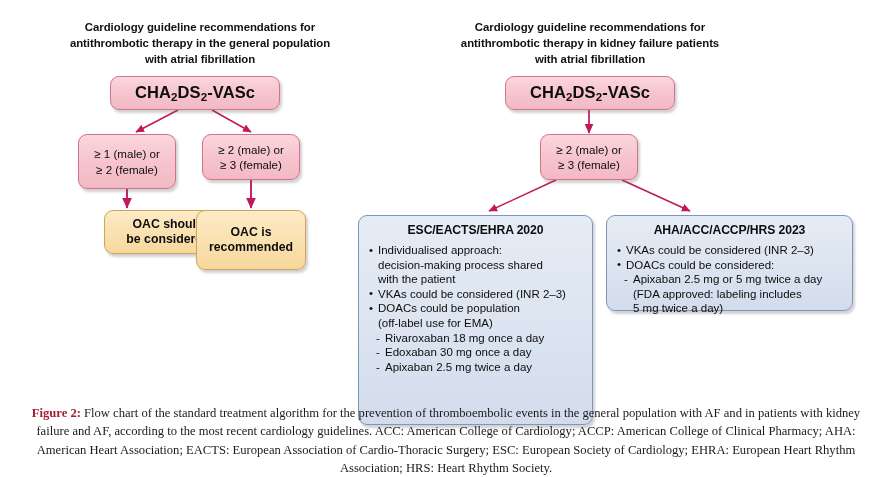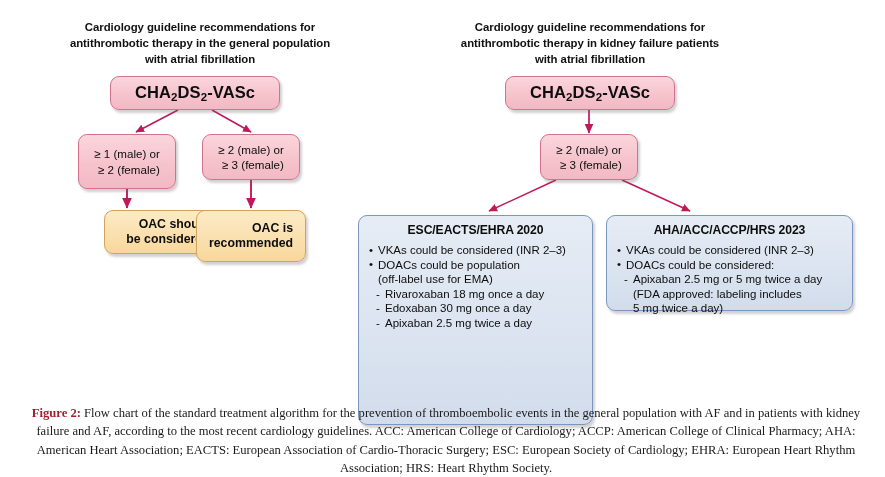--- a/index.html
+++ b/index.html
@@ -30,21 +30,21 @@
     letter-spacing: -0.05px;
   }
 
   
   .node {
     position: absolute;
     box-sizing: border-box;
     display: flex;
     align-items: center;
     justify-content: center;
-    text-align: right;
+    text-align: center;
     border-radius: 9px;
     box-shadow: 2px 2.5px 2.5px rgba(110, 100, 100, 0.30);
   }
 
   .node-pink {
     background: linear-gradient(180deg, #fbd6dc 0%, #f6c3cd 55%, #f2b9c5 100%);
     border: 1.3px solid #d2728c;
     color: #0d0d0d;
   }
   .node-orange {
@@ -184,37 +184,40 @@
 
   <div class="node node-pink node-text-sm" style="left:78px; top:134px; width:98px; height:55px; white-space:pre-line;">≥ 1 (male) or
 ≥ 2 (female)</div>
 
   <div class="node node-pink node-text-sm" style="left:202px; top:134px; width:98px; height:46px; white-space:pre-line;">≥ 2 (male) or
 ≥ 3 (female)</div>
 
   <div class="node node-orange node-text-bold" style="left:72px; top:210px; width:128px; height:44px; white-space:pre-line;margin-left:32px;">OAC should
 be considered</div>
 
-  <div class="node node-orange node-text-bold" style="left:196px; top:210px; width:110px; height:52px; white-space:pre-line;">OAC is
+  <div class="node node-orange node-text-bold" style="left:196px; top:210px; width:110px; height:60px; white-space:pre-line;">OAC is
 recommended</div>
 
   <div class="panel-title" style="left:414px; top:19px; width:352px; white-space:pre-line;">Cardiology guideline recommendations for
 antithrombotic therapy in kidney failure patients
 with atrial fibrillation</div>
 
   <div class="node node-pink node-title-lg" style="left:505px; top:76px; width:170px; height:34px;">
     <span><span>CHA</span><sub>2</sub><span>DS</span><sub>2</sub><span>-VASc</span></span>
   </div>
 
   <div class="node node-pink node-text-sm" style="left:540px; top:134px; width:98px; height:46px; white-space:pre-line;">≥ 2 (male) or
 ≥ 3 (female)</div>
 
   <div class="node node-blue" style="left:358px; top:215px; width:235px; height:210px;">
     <div class="guideline-head">ESC/EACTS/EHRA 2020</div>
     <ul class="guideline-list">
+      <li class="bullet">Individualised approach:
+decision-making process shared
+with the patient</li>
       <li class="bullet">VKAs could be considered (INR 2–3)</li>
       <li class="bullet">DOACs could be population
 (off-label use for EMA)</li>
       <li class="dash">Rivaroxaban 18 mg once a day</li>
       <li class="dash">Edoxaban 30 mg once a day</li>
       <li class="dash">Apixaban 2.5 mg twice a day</li>
     </ul>
   </div>
 
   <div class="node node-blue" style="left:606px; top:215px; width:247px; height:96px;">

